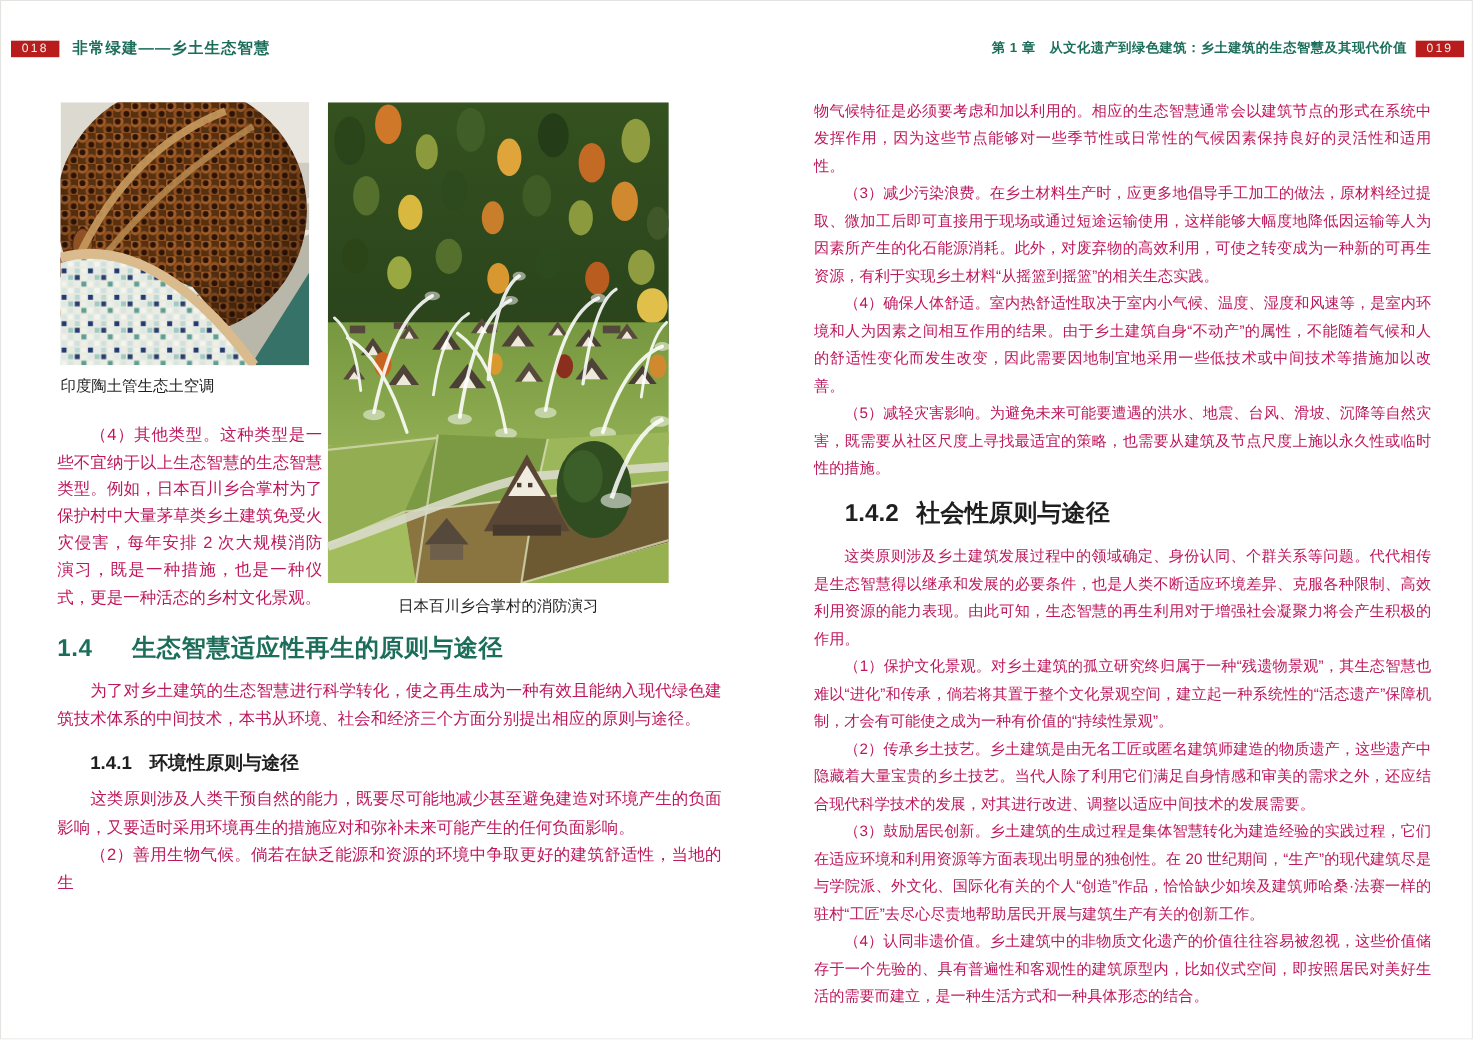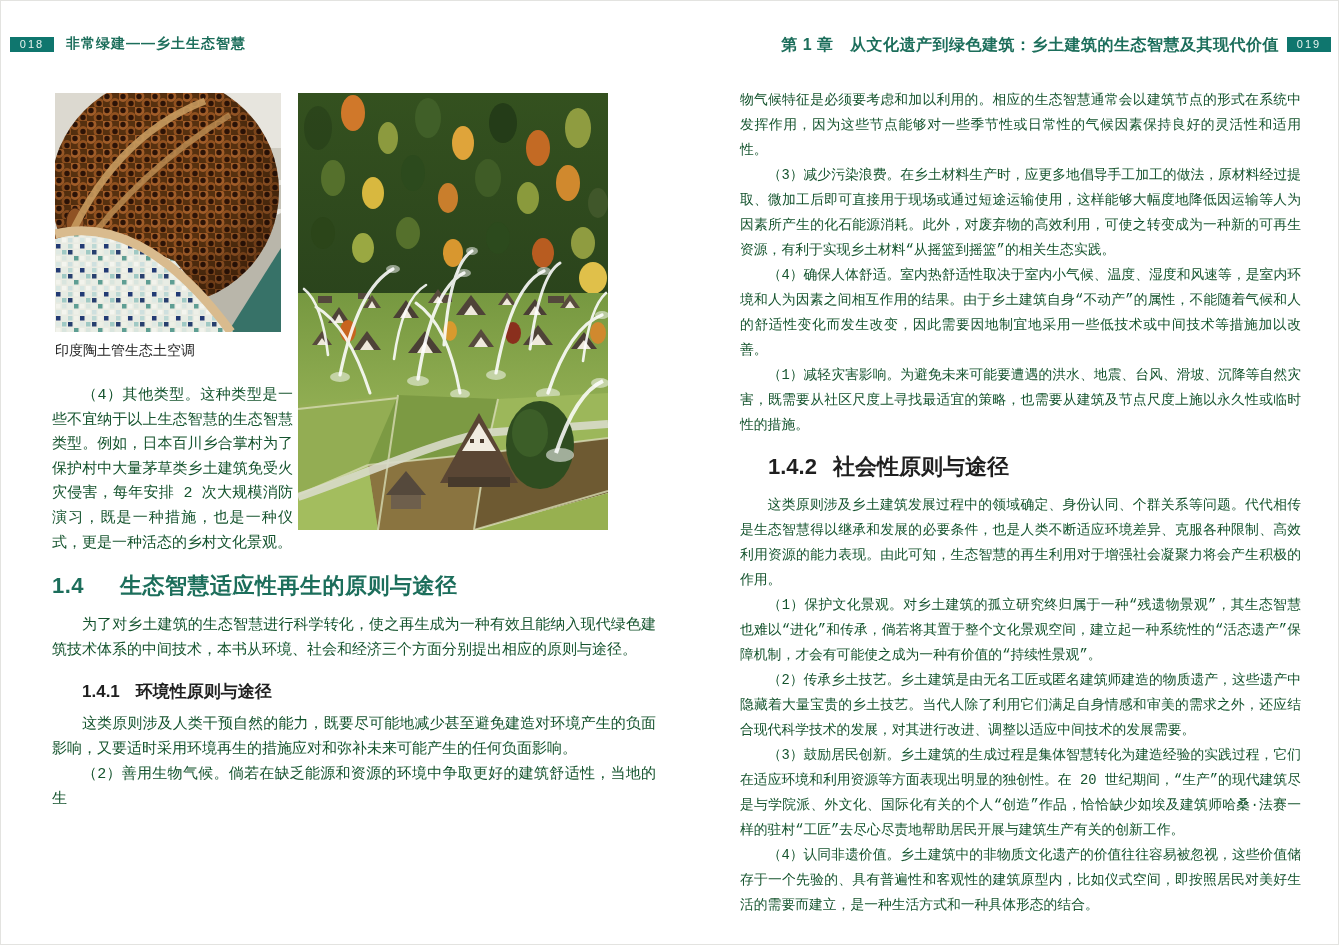--- a/index.html
+++ b/index.html
@@ -1,41 +1,41 @@
 <!DOCTYPE html>
 <html><head>
 <meta charset="utf-8">
 <style>
   html,body{margin:0;padding:0;background:#fff;}
   .spread{position:relative;width:1339px;height:945px;background:#ffffff;
           font-family:"Liberation Sans",sans-serif;box-shadow:inset 0 0 0 1px #e3e3e0;overflow:hidden;}
   
   .folio{position:absolute;top:37px;width:44px;height:15px;line-height:15px;
-         background:#0f766e;color:#e8f3ef;font-size:11px;text-align:center;letter-spacing:2px;}
+         background:#b91c1c;color:#e8f3ef;font-size:11px;text-align:center;letter-spacing:2px;}
   .folio-left{left:10px;}
   .folio-right{right:8px;}
   .running{position:absolute;top:35px;font-weight:bold;color:#1c6e5b;white-space:nowrap;}
   .running-left{left:66px;font-size:14px;letter-spacing:1px;}
-  .running-right{right:60px;font-size:16px;letter-spacing:0.5px;}
+  .running-right{right:60px;font-size:12px;letter-spacing:0.5px;}
   
   .content-left{position:absolute;left:52px;top:93px;width:604px;}
   .content-right{position:absolute;left:740px;top:88px;width:561px;}
   
   .cols{display:flex;}
   .col-a{width:241px;flex:none;}
   .col-b{width:310px;flex:none;margin-left:5px;}
   .photo{display:block;}
   .photo-pipes{width:226px;height:239px;margin-left:3px;}
   .photo-village{width:310px;height:437px;}
   .caption{font-size:14px;color:#1f1f1f;margin-top:9px;line-height:18px;}
   .caption-pipes{margin-left:3px;}
   .caption-village{text-align:center;margin-top:11px;}
   
-  .body{font-size:15px;line-height:25.2px;color:#14532d;text-align:justify;margin:0;
-        font-family:Liberation Mono, monospace;}
+  .body{font-size:15px;line-height:25.2px;color:#be185d;text-align:justify;margin:0;
+        font-family:Liberation Sans, sans-serif;}
   .indent{text-indent:2em;}
   .narrow{margin-top:25px;line-height:24.6px;}
   .content-right .body{font-size:13.8px;line-height:25px;}
   
   .h1{display:flex;align-items:baseline;color:#1c6e5b;font-size:22px;font-weight:bold;
       margin:15px 0 12px 0;letter-spacing:0.5px;}
   .h1 .h-num{margin-right:36px;}
   .h2{display:flex;align-items:baseline;color:#1f1f1f;font-size:17px;font-weight:bold;
       margin:16px 0 9px 0;padding-left:30px;}
   .h2 .h-num{margin-right:16px;}
@@ -247,20 +247,21 @@
             <rect x="172" y="346" width="4" height="4" fill="#4a3b2e"></rect>
               <rect x="182" y="346" width="4" height="4" fill="#4a3b2e"></rect>
             <rect x="150" y="384" width="62" height="10" fill="#473a2c"></rect>
             <ellipse cx="242" cy="352" rx="34" ry="44" fill="#2f4d20"></ellipse>
             <ellipse cx="232" cy="340" rx="18" ry="24" fill="#3c5e28"></ellipse>
 
             <path d="M258,360 Q278,300 305,288" stroke="#ffffff" stroke-width="4" fill="none" opacity="0.85"></path>
             <ellipse cx="262" cy="362" rx="14" ry="7" fill="#ffffff" opacity="0.55"></ellipse>
             <ellipse cx="302" cy="290" rx="9" ry="5" fill="#ffffff" opacity="0.5"></ellipse>
           </svg>
+          <figcaption class="caption caption-village">日本百川乡合掌村的消防演习</figcaption>
         </div>
       </div>
 
       <h2 class="h1">
         <span class="h-num">1.4</span>
         <span>生态智慧适应性再生的原则与途径</span>
       </h2>
       <p class="body indent">为了对乡土建筑的生态智慧进行科学转化，使之再生成为一种有效且能纳入现代绿色建筑技术体系的中间技术，本书从环境、社会和经济三个方面分别提出相应的原则与途径。</p>
 
       <h3 class="h2">
@@ -273,21 +274,21 @@
   </div>
 
   <div>
     <span class="running running-right">第 1 章　从文化遗产到绿色建筑：乡土建筑的生态智慧及其现代价值</span>
     <span class="folio folio-right">019</span>
 
     <div class="content-right">
       <p class="body">物气候特征是必须要考虑和加以利用的。相应的生态智慧通常会以建筑节点的形式在系统中发挥作用，因为这些节点能够对一些季节性或日常性的气候因素保持良好的灵活性和适用性。</p>
       <p class="body indent">（3）减少污染浪费。在乡土材料生产时，应更多地倡导手工加工的做法，原材料经过提取、微加工后即可直接用于现场或通过短途运输使用，这样能够大幅度地降低因运输等人为因素所产生的化石能源消耗。此外，对废弃物的高效利用，可使之转变成为一种新的可再生资源，有利于实现乡土材料“从摇篮到摇篮”的相关生态实践。</p>
       <p class="body indent">（4）确保人体舒适。室内热舒适性取决于室内小气候、温度、湿度和风速等，是室内环境和人为因素之间相互作用的结果。由于乡土建筑自身“不动产”的属性，不能随着气候和人的舒适性变化而发生改变，因此需要因地制宜地采用一些低技术或中间技术等措施加以改善。</p>
-      <p class="body indent">（1）减轻灾害影响。为避免未来可能要遭遇的洪水、地震、台风、滑坡、沉降等自然灾害，既需要从社区尺度上寻找最适宜的策略，也需要从建筑及节点尺度上施以永久性或临时性的措施。</p>
+      <p class="body indent">（5）减轻灾害影响。为避免未来可能要遭遇的洪水、地震、台风、滑坡、沉降等自然灾害，既需要从社区尺度上寻找最适宜的策略，也需要从建筑及节点尺度上施以永久性或临时性的措施。</p>
 
       <h3 class="h2">
         <span class="h-num">1.4.2</span>
         <span>社会性原则与途径</span>
       </h3>
       <p class="body indent">这类原则涉及乡土建筑发展过程中的领域确定、身份认同、个群关系等问题。代代相传是生态智慧得以继承和发展的必要条件，也是人类不断适应环境差异、克服各种限制、高效利用资源的能力表现。由此可知，生态智慧的再生利用对于增强社会凝聚力将会产生积极的作用。</p>
       <p class="body indent">（1）保护文化景观。对乡土建筑的孤立研究终归属于一种“残遗物景观”，其生态智慧也难以“进化”和传承，倘若将其置于整个文化景观空间，建立起一种系统性的“活态遗产”保障机制，才会有可能使之成为一种有价值的“持续性景观”。</p>
       <p class="body indent">（2）传承乡土技艺。乡土建筑是由无名工匠或匿名建筑师建造的物质遗产，这些遗产中隐藏着大量宝贵的乡土技艺。当代人除了利用它们满足自身情感和审美的需求之外，还应结合现代科学技术的发展，对其进行改进、调整以适应中间技术的发展需要。</p>
       <p class="body indent">（3）鼓励居民创新。乡土建筑的生成过程是集体智慧转化为建造经验的实践过程，它们在适应环境和利用资源等方面表现出明显的独创性。在 20 世纪期间，“生产”的现代建筑尽是与学院派、外文化、国际化有关的个人“创造”作品，恰恰缺少如埃及建筑师哈桑·法赛一样的驻村“工匠”去尽心尽责地帮助居民开展与建筑生产有关的创新工作。</p>
       <p class="body indent">（4）认同非遗价值。乡土建筑中的非物质文化遗产的价值往往容易被忽视，这些价值储存于一个先验的、具有普遍性和客观性的建筑原型内，比如仪式空间，即按照居民对美好生活的需要而建立，是一种生活方式和一种具体形态的结合。</p>

